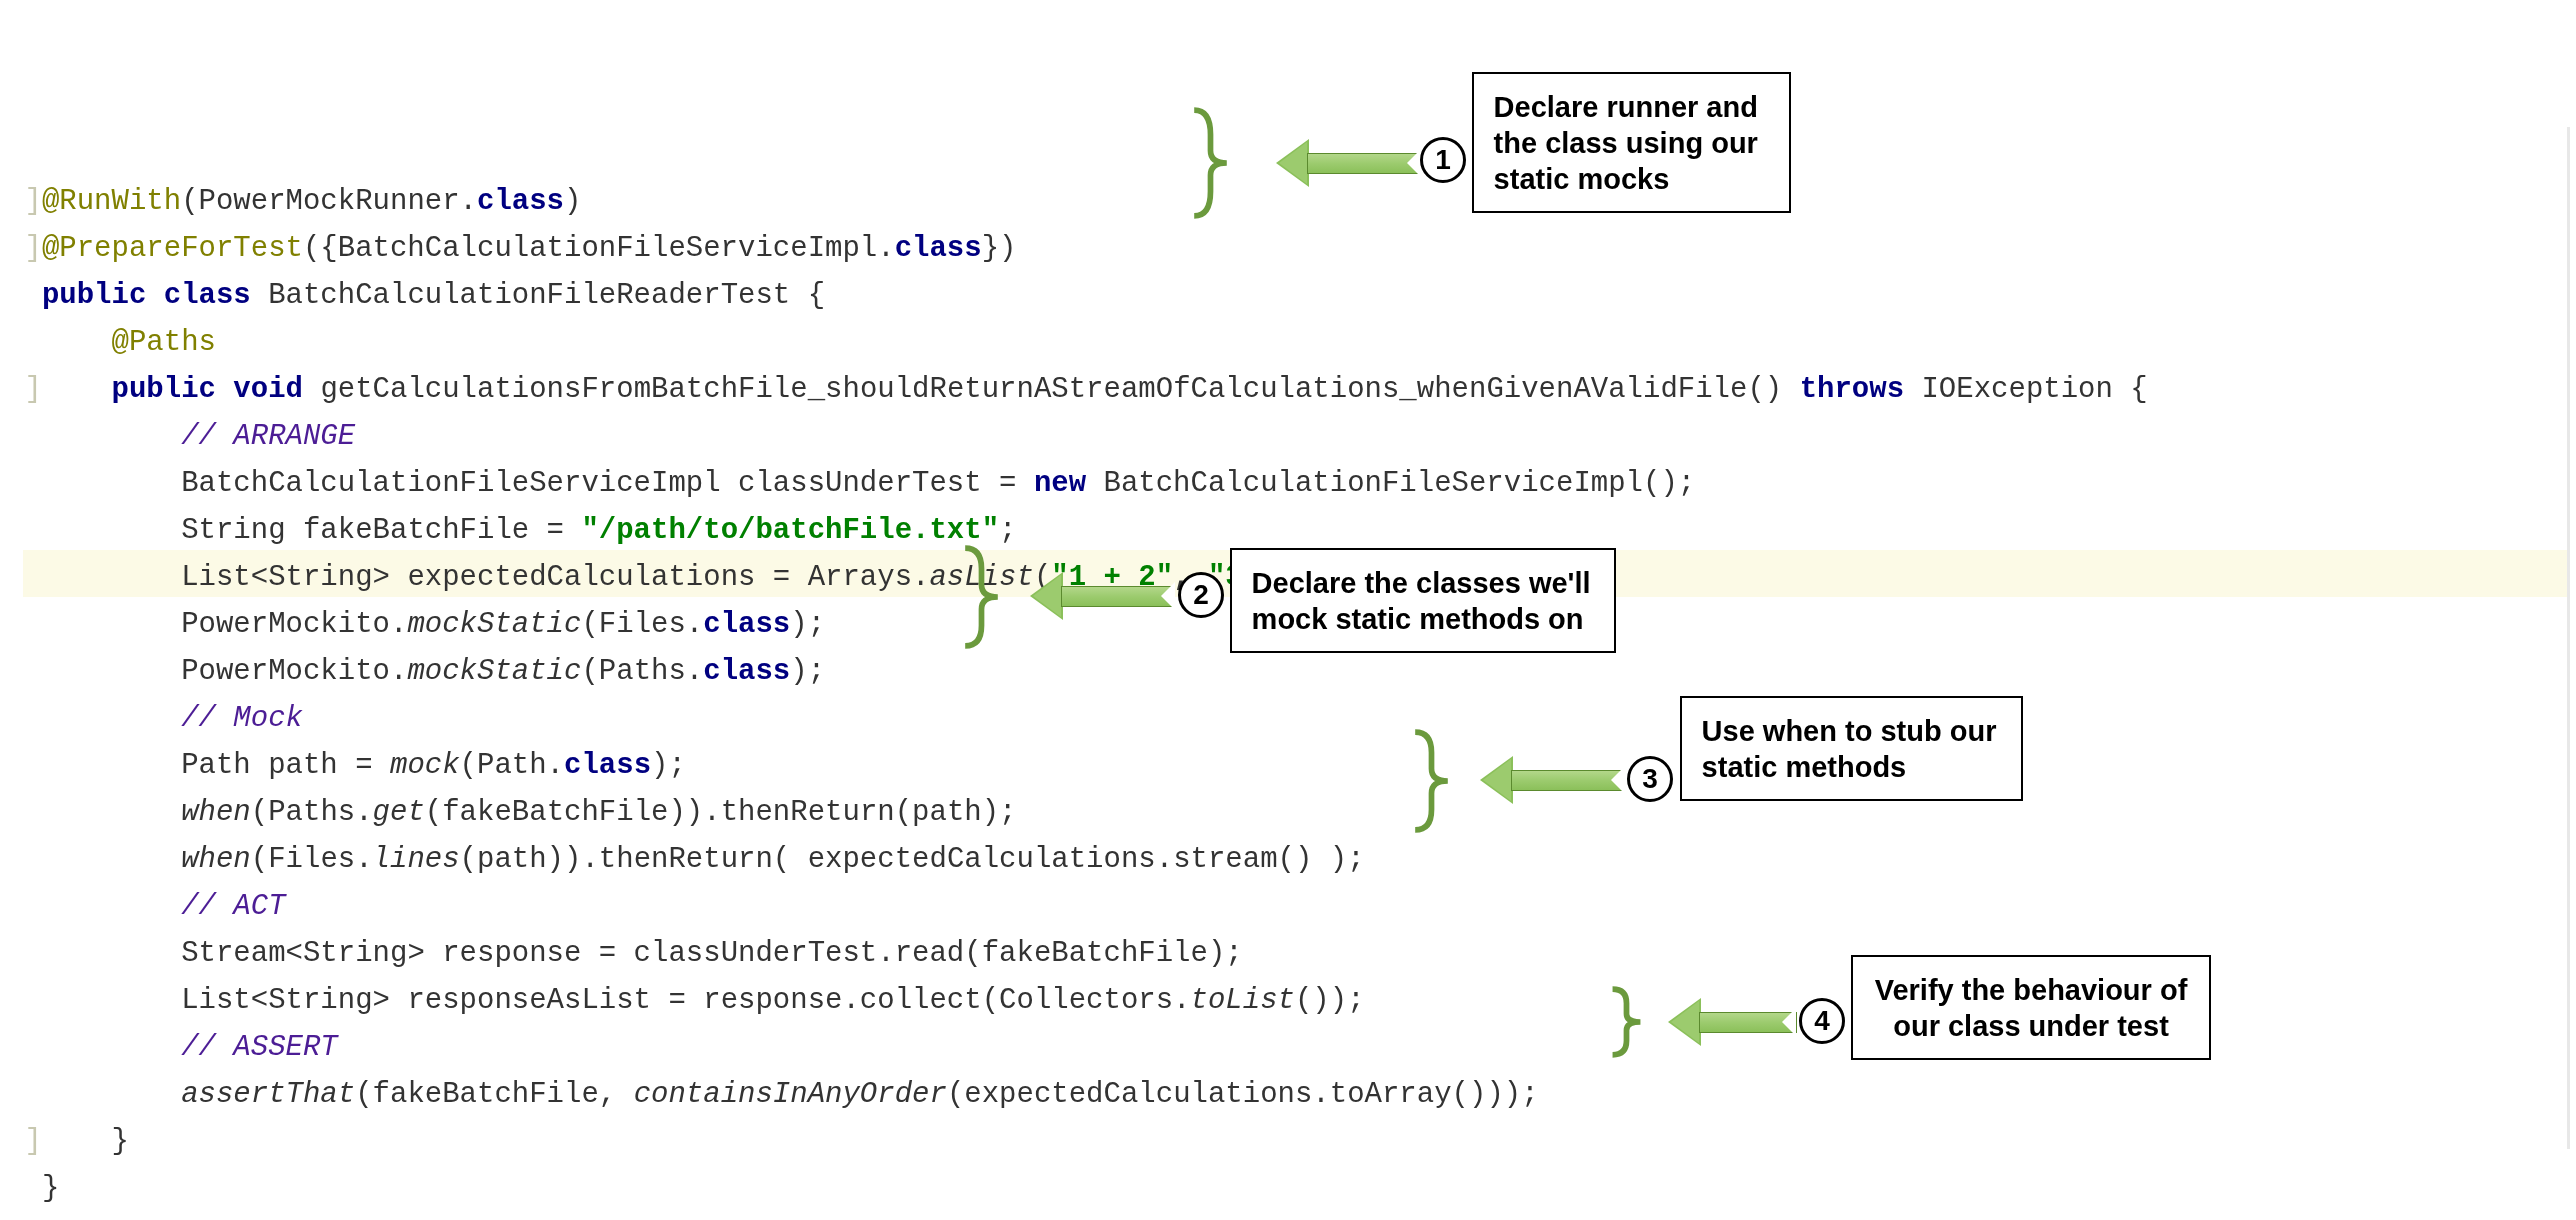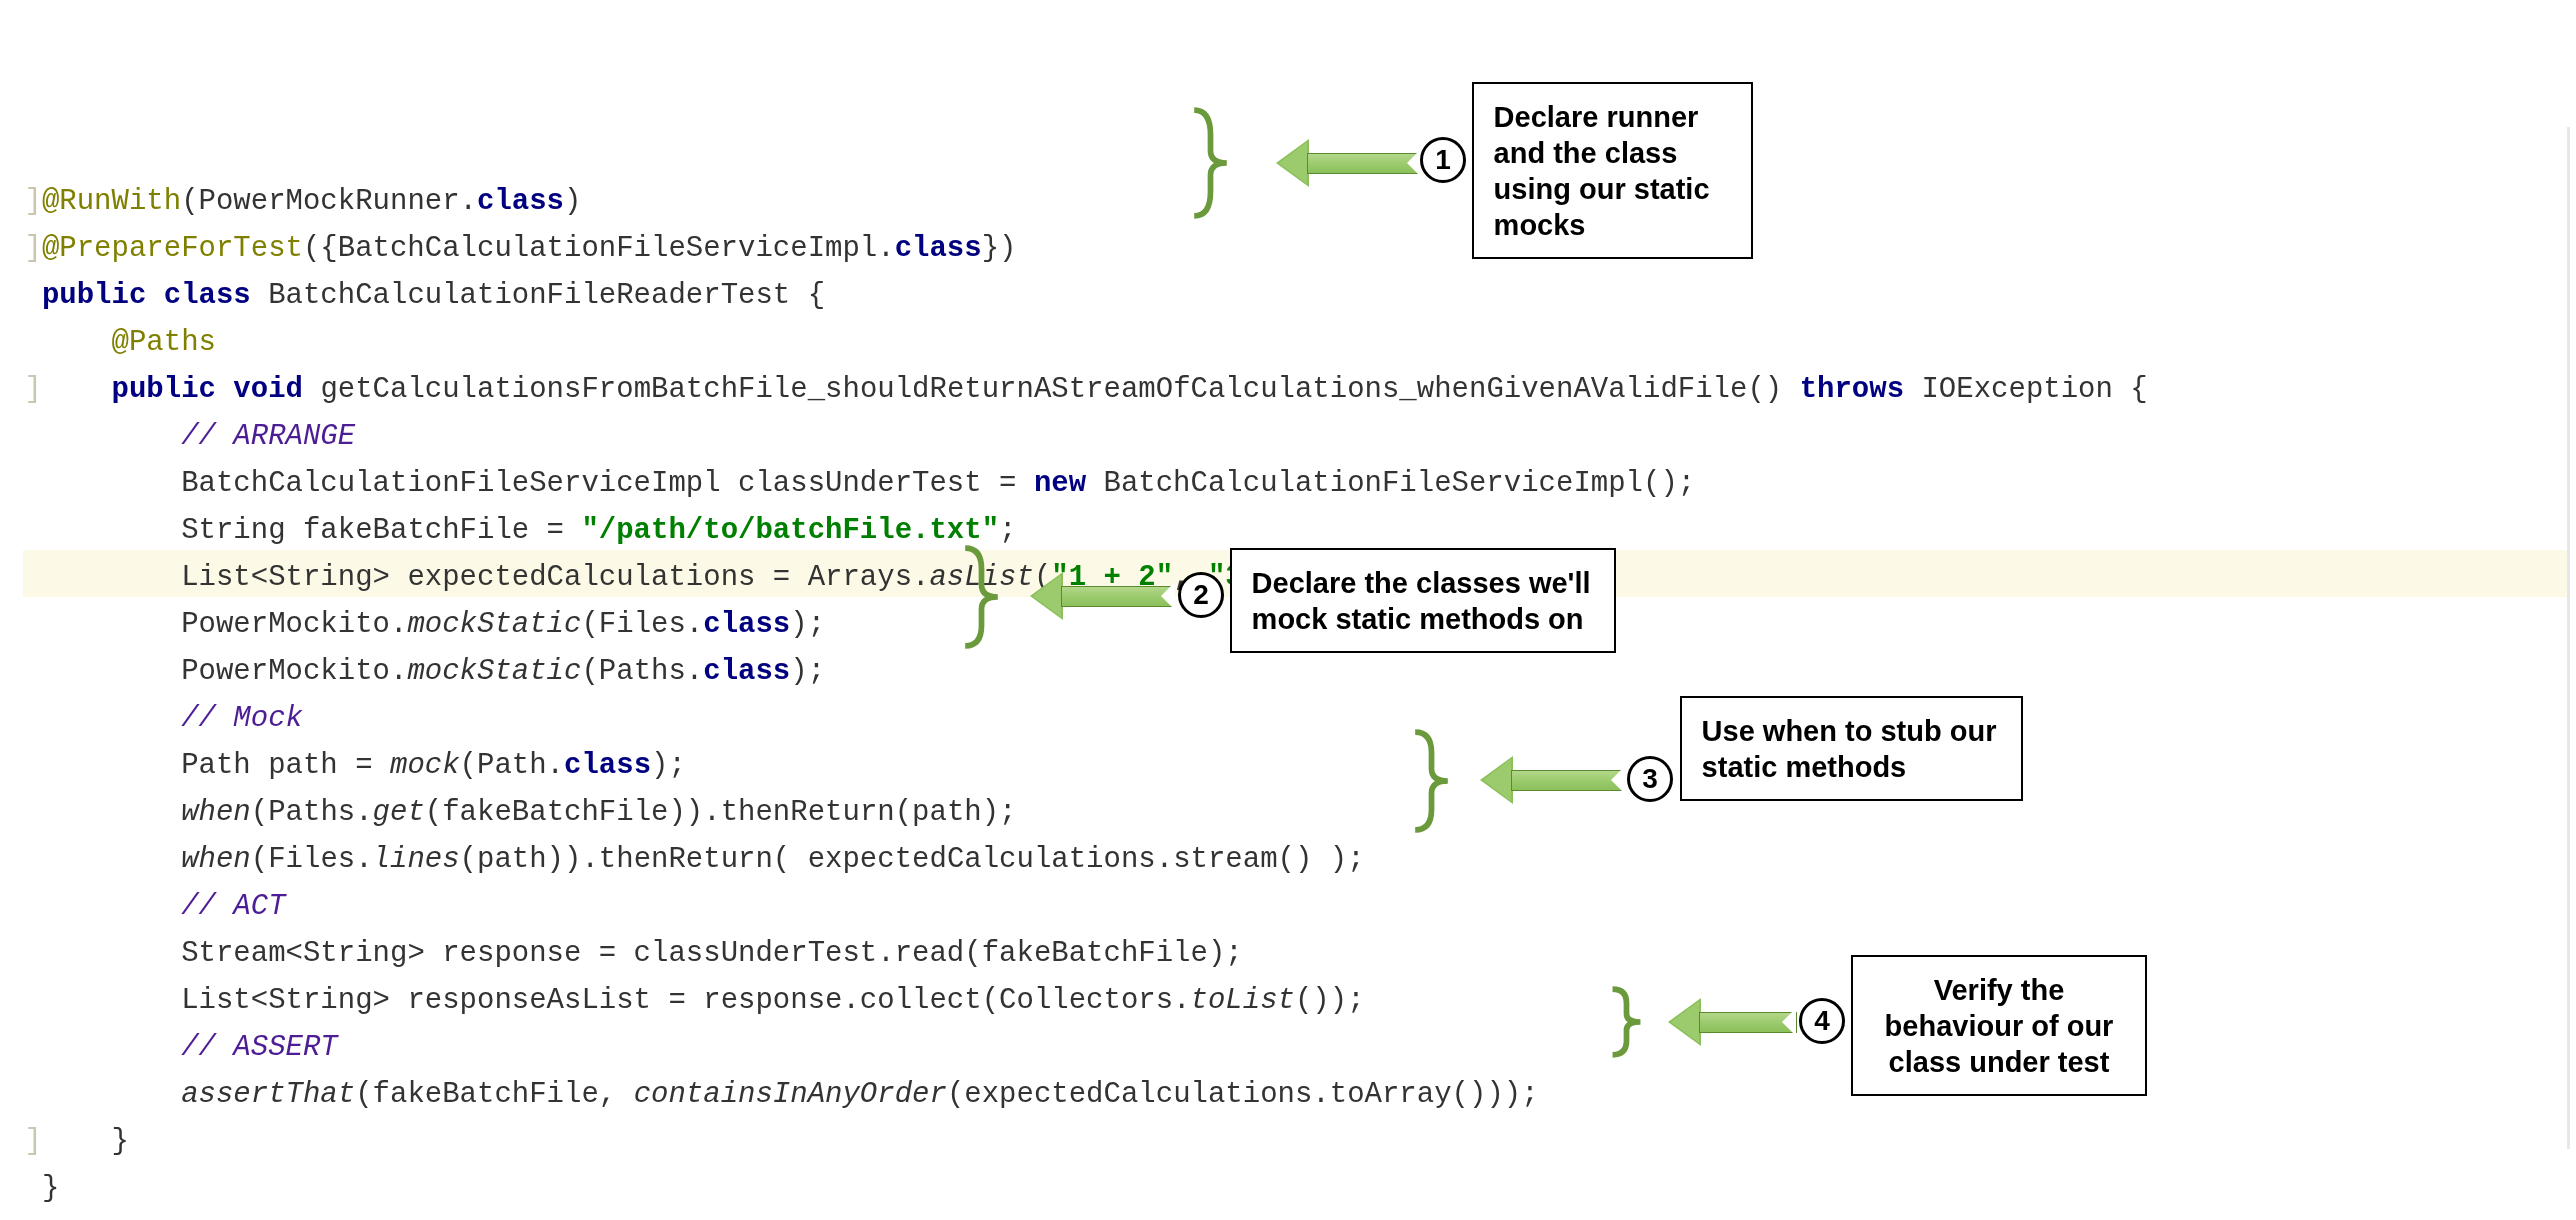--- a/index.html
+++ b/index.html
@@ -144,21 +144,21 @@
 <svg class="brace" style="left:1186px; top:106px; width:49px; height:114px;" viewBox="0 0 60 140">
   <path d="M10 5 Q30 5 30 35 L30 55 Q30 70 50 70 Q30 70 30 85 L30 105 Q30 135 10 135" fill="none" stroke="#6b9a3d" stroke-width="7"></path>
 </svg>
 
 <div class="arrow-group" style="left:1276px; top:139px;">
   <div class="arrow-head" style="left:0; top:0;"></div>
   <div class="arrow-body" style="left:31px; top:14px; width:114px;"></div>
   <div class="arrow-tail" style="left:131px; top:9.8px;"></div>
 </div>
 <div class="num-circle" style="left:1420px; top:137px;">1</div>
-<div class="label-box" style="left:1472px; top:82px; width:281px;">Declare runner and the class using our static mocks</div>
+<div class="label-box" style="left:1472px; top:72px; width:319px;">Declare runner and the class using our static mocks</div>
 
 <svg class="brace" style="left:957px; top:544px; width:49px; height:106px;" viewBox="0 0 60 130">
   <path d="M10 5 Q30 5 30 30 L30 50 Q30 65 50 65 Q30 65 30 80 L30 100 Q30 125 10 125" fill="none" stroke="#6b9a3d" stroke-width="7"></path>
 </svg>
 
 <div class="arrow-group" style="left:1030px; top:572px;">
   <div class="arrow-head" style="left:0; top:0;"></div>
   <div class="arrow-body" style="left:31px; top:14px; width:114px;"></div>
   <div class="arrow-tail" style="left:131px; top:9.8px;"></div>
 </div>
@@ -180,14 +180,14 @@
 <svg class="brace" style="left:1606px; top:985px; width:41px; height:74px;" viewBox="0 0 50 90">
   <path d="M8 5 Q25 5 25 22 L25 35 Q25 45 42 45 Q25 45 25 55 L25 68 Q25 85 8 85" fill="none" stroke="#6b9a3d" stroke-width="7"></path>
 </svg>
 
 <div class="arrow-group" style="left:1668px; top:998px;">
   <div class="arrow-head" style="left:0; top:0;"></div>
   <div class="arrow-body" style="left:31px; top:14px; width:98px;"></div>
   <div class="arrow-tail" style="left:114px; top:9.8px;"></div>
 </div>
 <div class="num-circle" style="left:1799px; top:998px;">4</div>
-<div class="label-box" style="left:1851px; top:955px; width:296px; text-align:center;">Verify the behaviour of our class under test</div>
+<div class="label-box" style="left:1851px; top:955px; width:360px; text-align:center;">Verify the behaviour of our class under test</div>
 
 
 </body></html>

